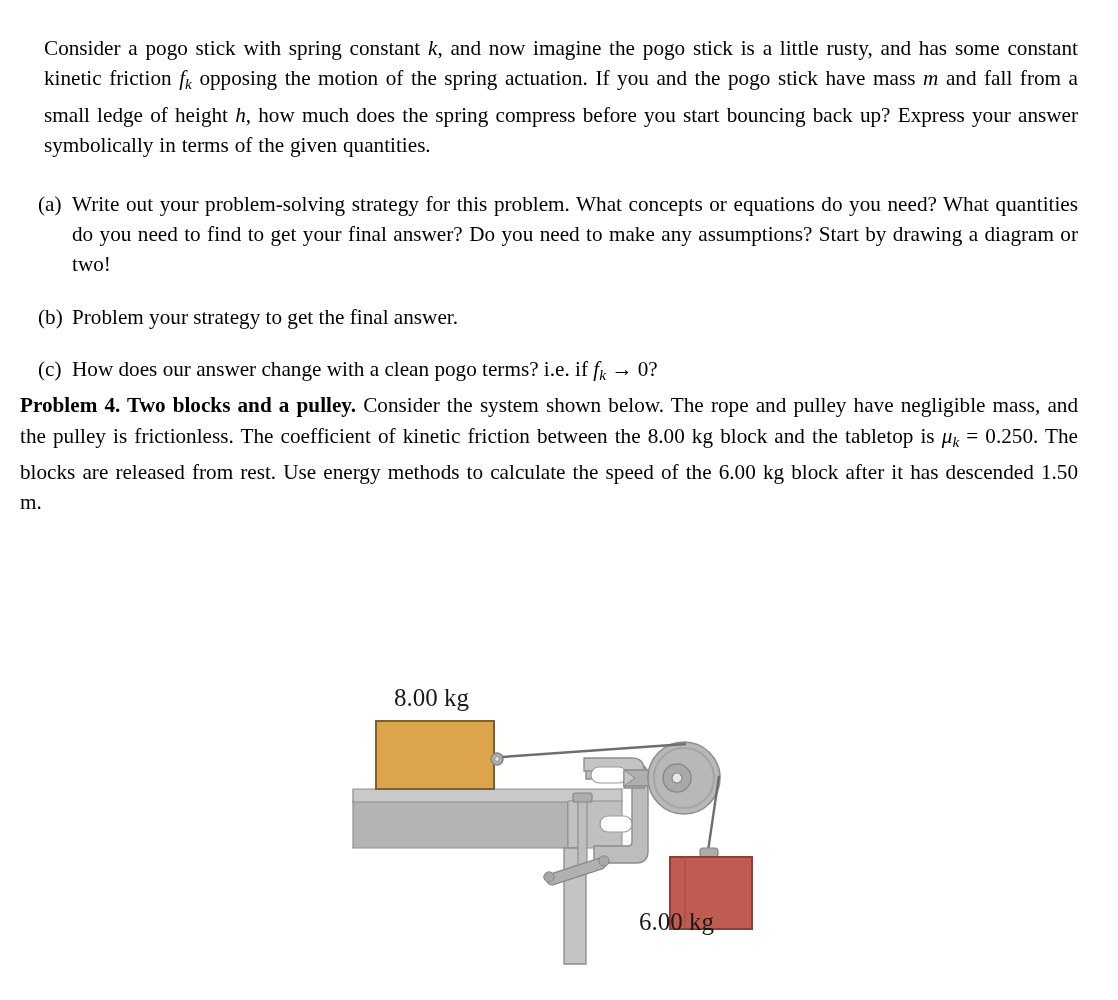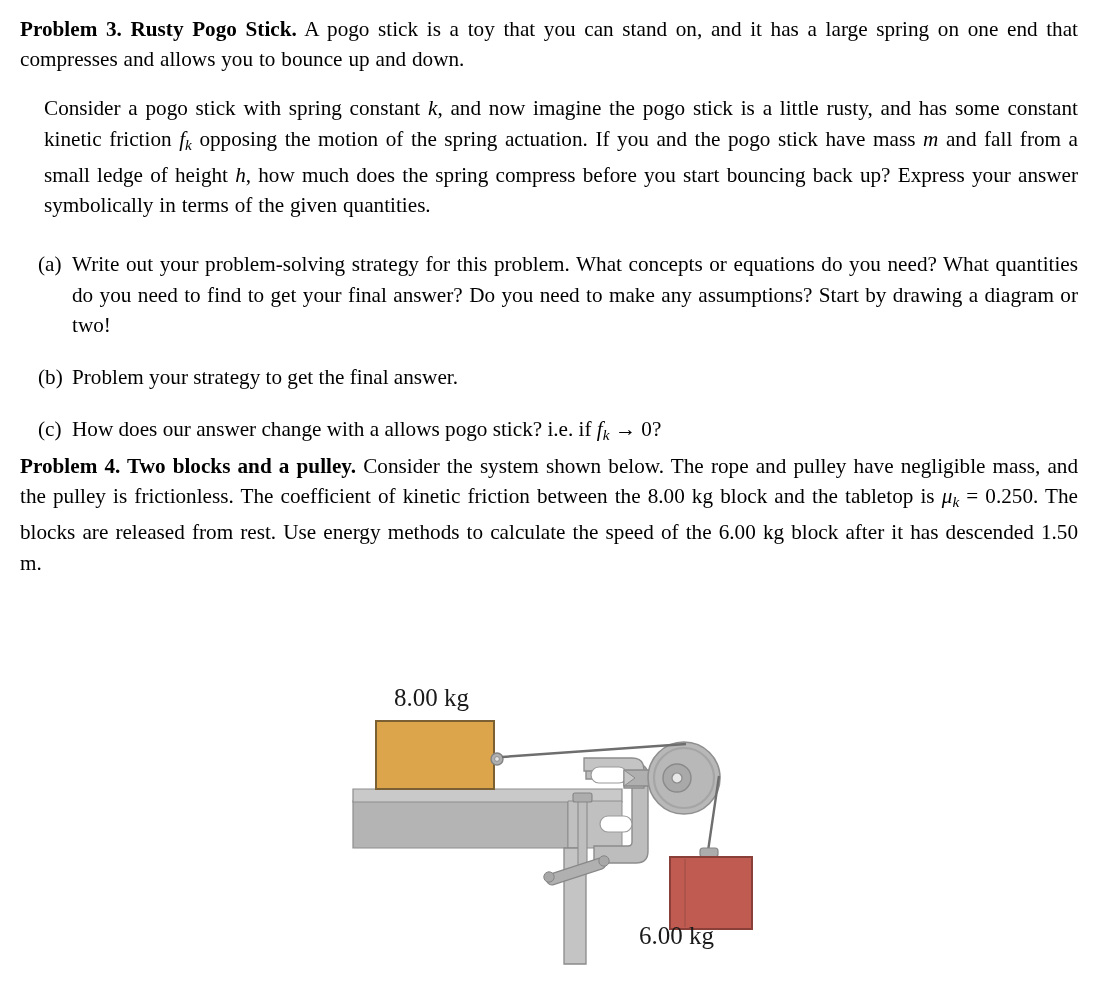--- a/index.html
+++ b/index.html
@@ -104,46 +104,45 @@
     font-size: 25px;
     color: #1a1a1a;
     white-space: nowrap;
   }
   #label-8kg {
     left: 58px;
     top: 8px;
   }
   #label-6kg {
     left: 303px;
-    top: 246px;
+    top: 232px;
   }
 </style>
 </head>
 <body>
 
 <div class="page">
 
   <div class="content">
 
-    <p class="para"><span class="bold">Problem 3. Rusty Pogo Stick.</span><span> A pogo stick is a toy that you can stand on, and it has a large spring on one end that compresses and allows you to bounce up and down.</span></p>
 
     <p class="para gap"><span>Consider a pogo stick with spring constant </span><span class="mathit">k</span><span>, and now imagine the pogo stick is a little rusty, and has some constant kinetic friction </span><span class="mathit">f</span><span class="sub">k</span><span> opposing the motion of the spring actuation. If you and the pogo stick have mass </span><span class="mathit">m</span><span> and fall from a small ledge of height </span><span class="mathit">h</span><span>, how much does the spring compress before you start bouncing back up? Express your answer symbolically in terms of the given quantities.</span></p>
 
     <ul class="enum">
       <li>
         <span class="marker">(a)</span>
         <span class="itemtext">Write out your problem-solving strategy for this problem. What concepts or equations do you need? What quantities do you need to find to get your final answer? Do you need to make any assumptions? Start by drawing a diagram or two!</span>
       </li>
       <li class="single">
         <span class="marker">(b)</span>
         <span class="itemtext">Problem your strategy to get the final answer.</span>
       </li>
       <li class="single">
         <span class="marker">(c)</span>
-        <span class="itemtext"><span>How does our answer change with a allows pogo stick? i.e. if </span><span class="mathit">f</span><span class="sub">k</span><span> → 0?</span></span>
+        <span class="itemtext"><span>How does our answer change with a clean pogo terms? i.e. if </span><span class="mathit">f</span><span class="sub">k</span><span> → 0?</span></span>
       </li>
     </ul>
 
     <p class="para prob4"><span class="bold">Problem 4. Two blocks and a pulley.</span><span> Consider the system shown below. The rope and pulley have negligible mass, and the pulley is frictionless. The coefficient of kinetic friction between the 8.00 kg block and the tabletop is </span><span class="mathit">μ</span><span class="sub">k</span><span> = 0.250. The blocks are released from rest. Use energy methods to calculate the speed of the 6.00 kg block after it has descended 1.50 m.</span></p>
 
   </div>
 
   <div class="figure">
 
     <svg width="420" height="320" viewBox="0 0 420 320" xmlns="http://www.w3.org/2000/svg">

